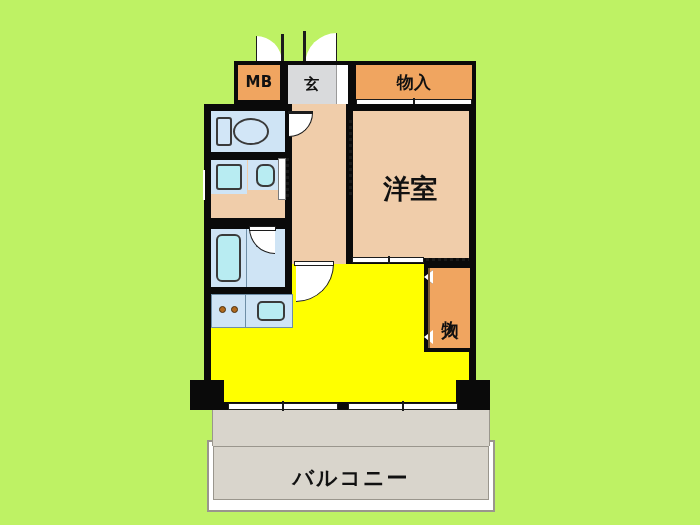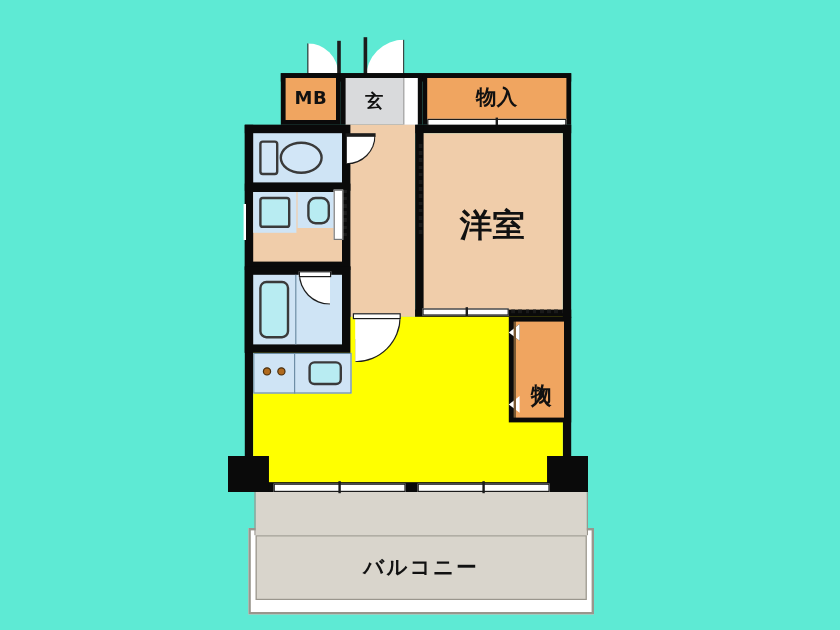--- a/index.html
+++ b/index.html
@@ -1,18 +1,18 @@
 <!DOCTYPE html>
 <html><head>
 <meta charset="utf-8">
 <style>
   html,body{margin:0;padding:0;background:#ffffff;}
   body{width:700px;height:525px;overflow:hidden;
        font-family:"Liberation Sans","DejaVu Sans",sans-serif;}
-  #plan{position:relative;width:700px;height:525px;background:#5eead4;}
+  #plan{position:relative;width:700px;height:525px;background:#bef264;}
   .abs{position:absolute;box-sizing:border-box;}
   
   .f-wall{background:#0a0a0a;}
   .f-yellow{background:#ffff00;}
   .f-beige{background:#f0cdaa;}
   .f-orange{background:#f0a560;}
   .f-gray{background:#d9dadc;}
   .f-blue{background:#cfe4f5;}
   .f-cyan{background:#b8ecf2;}
   .f-white{background:#ffffff;}
@@ -158,21 +158,21 @@
   <div class="abs f-wall" style="left:190px;top:380px;width:34px;height:29px;"></div>
   <div class="abs f-wall" style="left:456px;top:380px;width:34px;height:29px;"></div>
 
   <div class="abs sash" style="left:228px;top:403px;width:110px;height:7px;"></div>
   <div class="abs sash-mid" style="left:282px;top:402px;width:2px;height:9px;"></div>
   <div class="abs sash" style="left:348px;top:403px;width:110px;height:7px;"></div>
   <div class="abs sash-mid" style="left:402px;top:402px;width:2px;height:9px;"></div>
 
   <div class="abs" style="left:207px;top:440px;width:288px;height:72px;border:2px solid #9a968d;background:#ffffff;"></div>
   <div class="abs f-balc" style="left:213px;top:446px;width:276px;height:54px;border:1px solid #9a968d;"></div>
-  <div class="lbl" style="left:213px;top:446px;width:276px;height:54px;font-size:17px;letter-spacing:2px;">バルコニー</div>
+  <div class="lbl" style="left:213px;top:446px;width:276px;height:64px;font-size:21px;letter-spacing:2px;">バルコニー</div>
   <div class="abs f-balc" style="left:213px;top:410px;width:276px;height:36px;"></div>
   <div class="abs" style="left:212px;top:410px;width:1px;height:36px;background:#9a968d;"></div>
   <div class="abs" style="left:489px;top:410px;width:1px;height:36px;background:#9a968d;"></div>
 
   <div class="abs f-wall" style="left:204px;top:402px;width:272px;height:8px;"></div>
   <div class="abs f-wall" style="left:190px;top:380px;width:34px;height:30px;"></div>
   <div class="abs f-wall" style="left:456px;top:380px;width:34px;height:30px;"></div>
   <div class="abs sash" style="left:228px;top:403px;width:110px;height:7px;"></div>
   <div class="abs sash-mid" style="left:282px;top:401px;width:2px;height:10px;"></div>
   <div class="abs sash" style="left:348px;top:403px;width:110px;height:7px;"></div>

